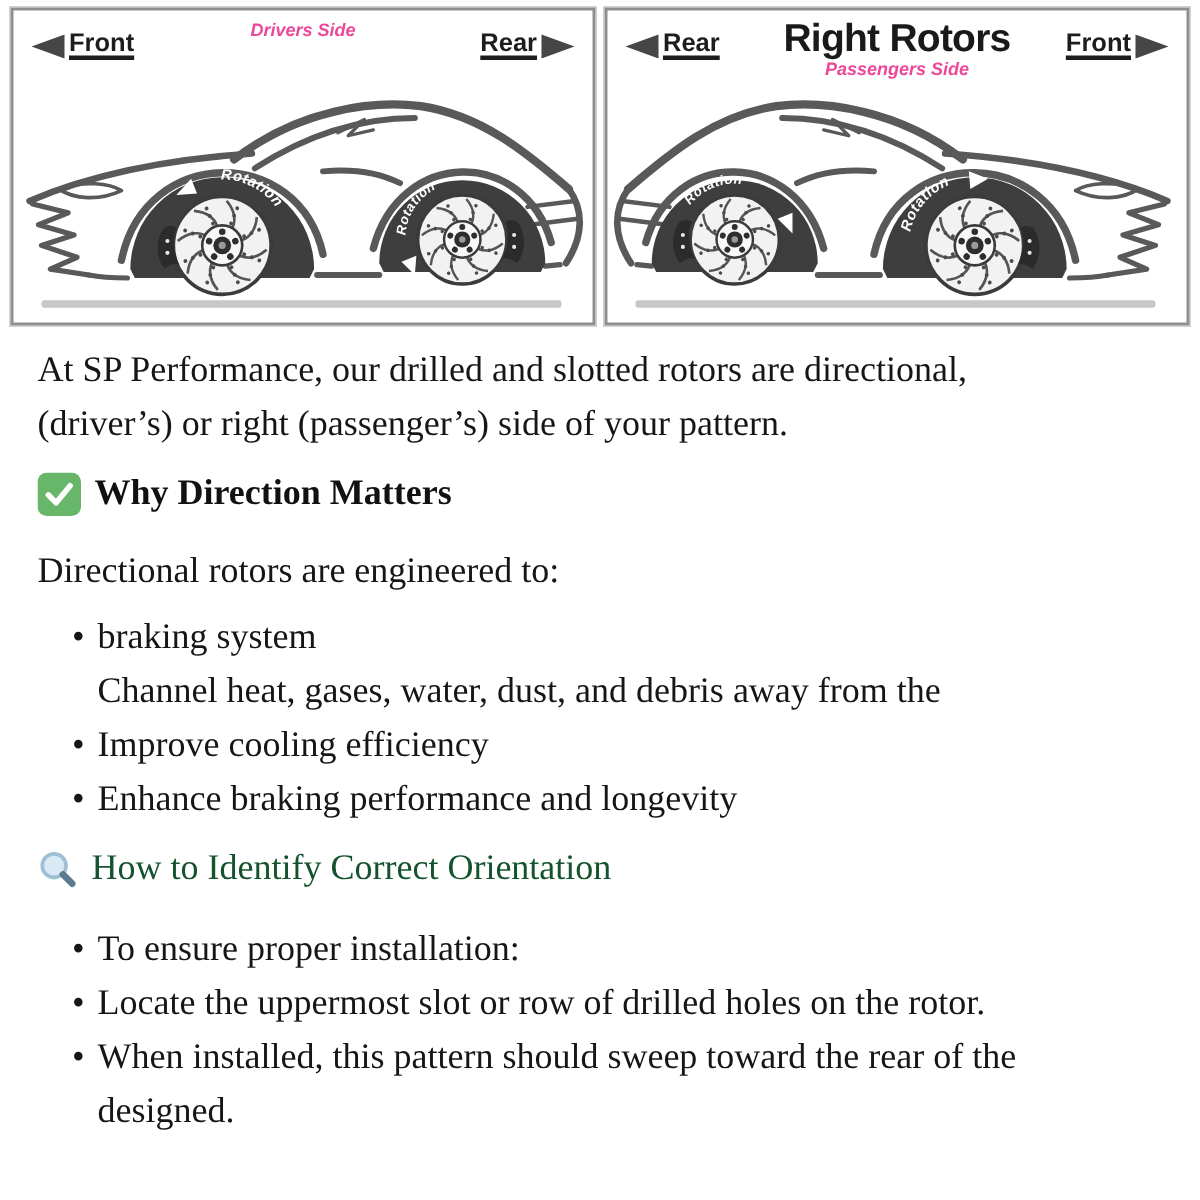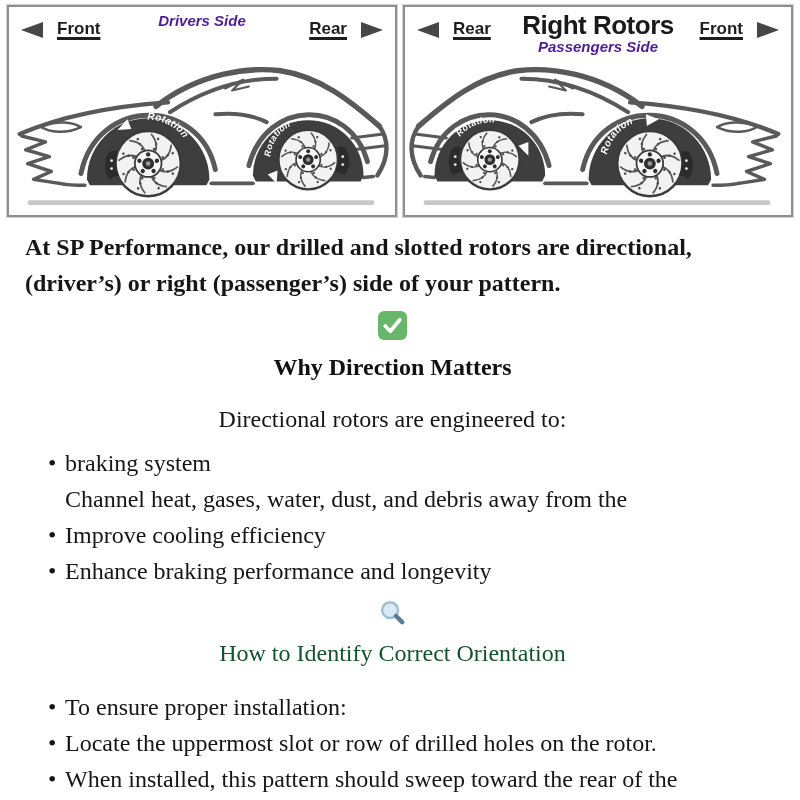--- a/index.html
+++ b/index.html
@@ -8,44 +8,44 @@
 
   
   .diagram-row{display:flex;gap:6px;padding:5px 7px 0 7px;}
   .panel{position:relative;width:390px;height:212px;box-sizing:border-box;margin:0;
          border:2px solid #8f8f8f;box-shadow:0 0 0 1px #d2d2d2;background:#fff;overflow:hidden;}
   .panel-header{position:absolute;top:5px;left:10px;right:10px;height:46px;}
   .panel-titles{position:absolute;left:0;right:0;top:0;text-align:center;}
   .panel-title{display:block;font-family:"Liberation Sans",sans-serif;font-weight:bold;
                font-size:26px;line-height:26px;color:#1a1a1a;letter-spacing:-.5px;}
   .panel-subtitle{display:block;font-family:"Liberation Sans",sans-serif;font-weight:bold;
-                  font-style:italic;font-size:15px;line-height:17px;color:#4c1d95;}
-  .dir{position:absolute;top:7px;display:flex;align-items:flex-start;gap:14px;}
+                  font-style:italic;font-size:12px;line-height:17px;color:#ec4899;}
+  .dir{position:absolute;top:7px;display:flex;align-items:flex-end;gap:3px;}
   .dir-l{left:2px;}
   .dir-r{right:2px;}
   .dir-text{font-family:"Liberation Sans",sans-serif;font-weight:bold;font-size:17px;color:#1d1d1d;
             text-decoration:underline;text-decoration-thickness:2.5px;text-underline-offset:3px;}
   .tri{width:0;height:0;border-top:8px solid transparent;border-bottom:8px solid transparent;}
   .tri-left{border-right:22px solid #464646;margin-top:3px;}
   .tri-right{border-left:22px solid #464646;margin-top:3px;}
   .car-svg{position:absolute;left:1px;bottom:2px;width:382px;height:162px;}
   .rot{font-family:"Liberation Sans",sans-serif;font-weight:bold;font-style:italic;
        fill:#ffffff;letter-spacing:.4px;}
   .rot-f{font-size:10px;}
   .rot-s{font-size:9px;}
 
   
   .content{padding:12px 40px 0 25px;font-size:24px;line-height:36px;}
   .line{display:block;}
   p{margin:0;}
-  .intro{margin-bottom:10px;font-weight:bold;}
-  h2{font-size:24px;margin:0;font-weight:bold;display:flex;align-items:center;gap:9px;flex-direction:column;}
+  .intro{margin-bottom:10px;}
+  h2{font-size:24px;margin:0;font-weight:bold;display:flex;align-items:center;gap:9px;}
   .h1x{margin:10px 0 16px 0;color:#111;}
   .h2x{margin:8px 0 18px 0;font-weight:normal;color:#14532d;}
-  .lead{margin:0 0 8px 0;text-align:center;}
+  .lead{margin:0 0 8px 0;}
   ul{list-style:none;margin:0 0 10px 0;padding:0 0 0 23px;}
   li{display:flex;}
   .bullet{width:17px;flex:0 0 17px;}
   .bullet::before{content:"\2022";font-size:24px;}
   .li-lines{display:block;}
   .icon-box{display:inline-flex;flex:0 0 auto;}
 </style>
 </head>
 <body>
 

